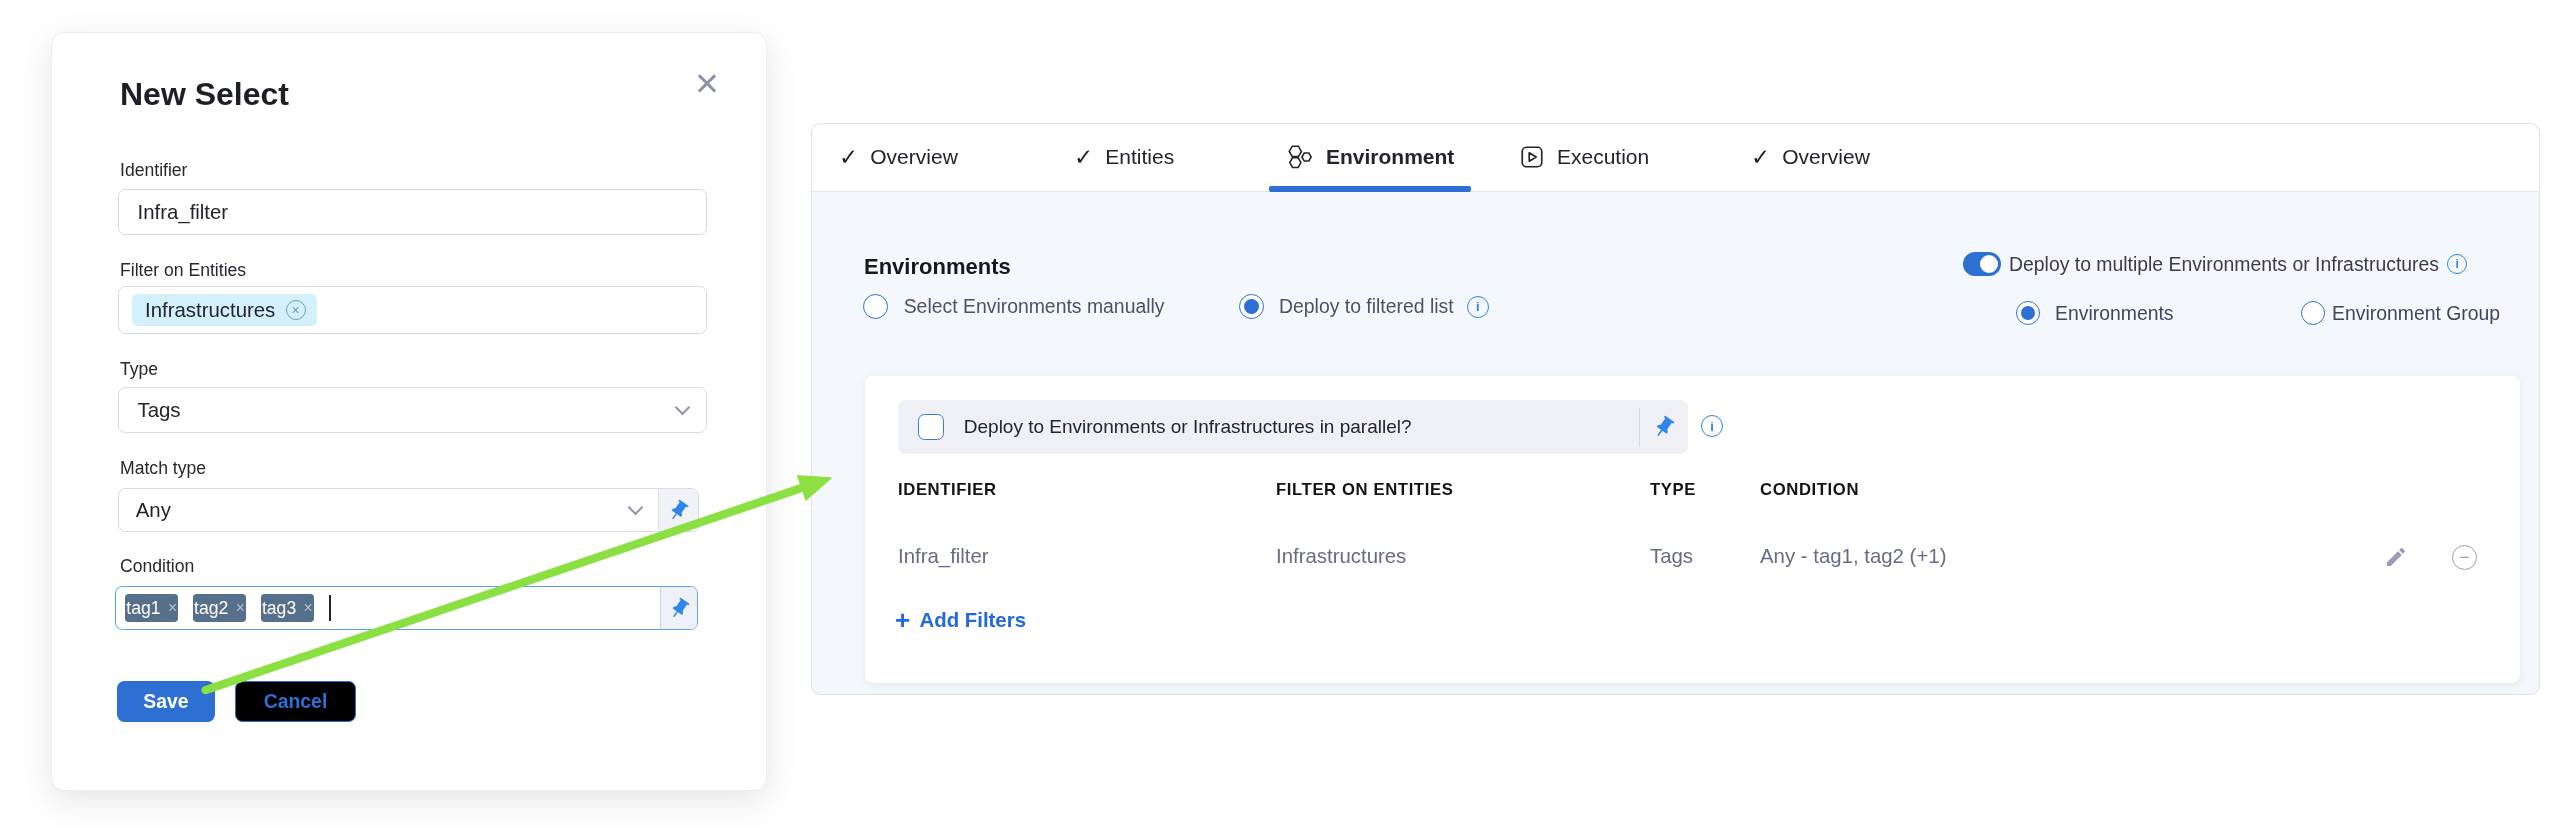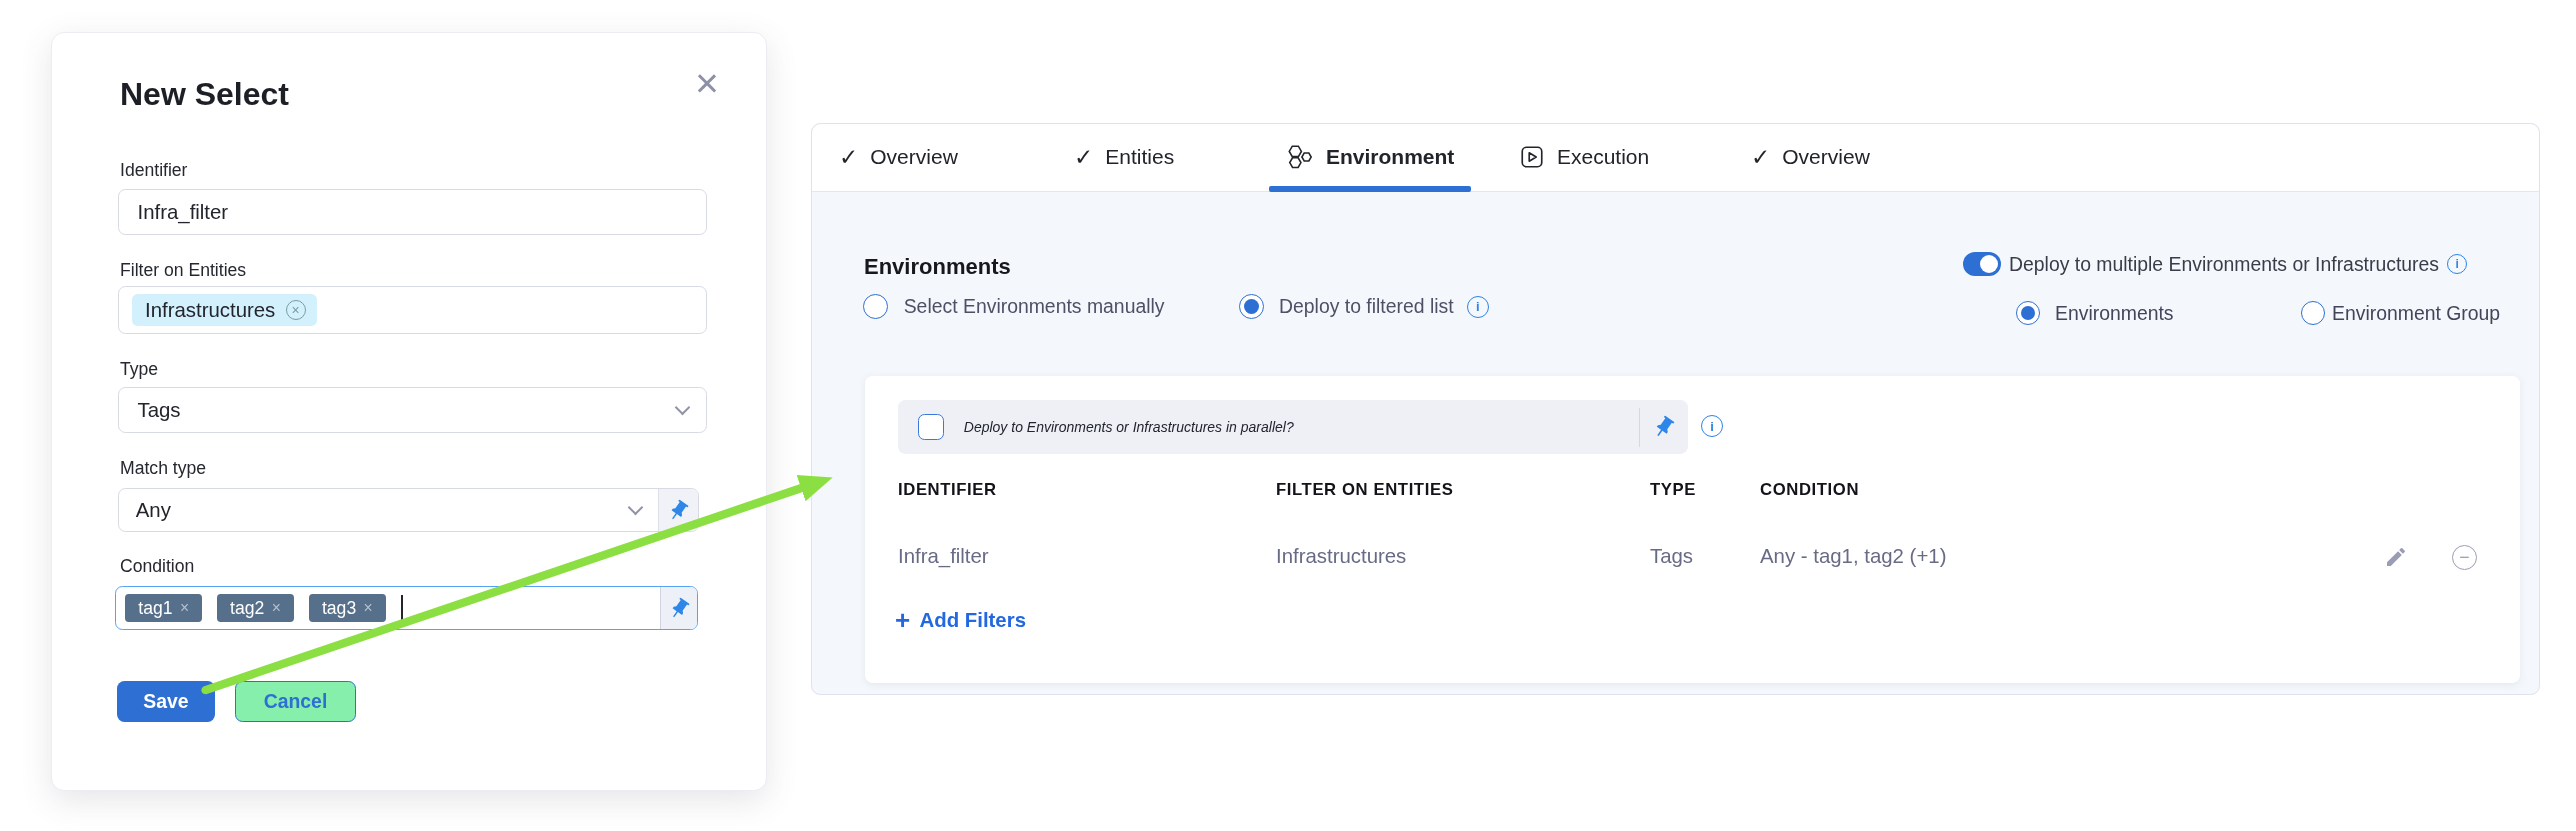--- a/index.html
+++ b/index.html
@@ -33,29 +33,29 @@
     margin-left:10.2px; flex:none; }
   .ctl { position:absolute; left:66px; width:581px; height:44px; border:0.9px solid #d8dae3;
     border-radius:7.4px; background:#fff; display:flex; overflow:hidden; }
   .ctl-main { flex:1; display:flex; align-items:center; padding:0 16.7px; }
   .pinbox { width:40px; flex:none; background:#f1f2f8; border-left:0.9px solid #dcdee8;
     display:flex; align-items:center; justify-content:center; }
   .cond { position:absolute; left:63px; top:553px; width:583px; height:44px;
     border:1.9px solid #55a3f5; border-radius:7.4px; background:#fff; display:flex; align-items:center; overflow:hidden; }
   .cond-chips { flex:1; display:flex; align-items:center; gap:15px; padding-left:9.3px; }
   .tag { display:flex; align-items:center; height:28px; background:#566f8a; border-radius:3.7px;
-    padding:0 13px; color:#fff; font-size:17.6px; }
+    padding:0 1px; color:#fff; font-size:17.6px; }
   .tag-x { color:#b6c0cc; font-size:15.7px; margin-left:7.4px; }
   .caret { width:1.9px; height:26px; background:#23252c; flex:none; }
   .pinbox2 { width:37px; align-self:stretch; flex:none; background:#eef0f7; border-left:0.9px solid #cfd3de;
     display:flex; align-items:center; justify-content:center; }
   .btn-save { position:absolute; left:65px; top:648px; width:98px; height:41px; background:#2e6fd3;
     border:none; border-radius:7.4px; color:#fff; font-size:19.4px; font-weight:700;
     font-family:"Liberation Sans",sans-serif; cursor:pointer; }
-  .btn-cancel { position:absolute; left:183px; top:648px; width:121px; height:41px; background:#86efac;
+  .btn-cancel { position:absolute; left:183px; top:648px; width:121px; height:41px; background:#000000;
     border:1.9px solid #2e6fd3; border-radius:7.4px; color:#2e6fd3; font-size:19.4px; font-weight:700;
     font-family:"Liberation Sans",sans-serif; cursor:pointer; }
 
   
   .panel { position:absolute; left:811px; top:123px; width:1729px; height:572px;
     border:0.9px solid #dfe1ec; border-radius:9.3px; background:#f4f7fb; overflow:hidden; }
   .tabbar { position:absolute; left:0; top:0; width:100%; height:68px; background:#fff;
     border-bottom:1.9px solid #e4e6ef; border-radius:9.3px 9.3px 0 0; }
   .tab { position:absolute; top:0; height:66px; display:flex; align-items:center; gap:12px;
     font-size:21px; color:#22242c; cursor:pointer; }
@@ -78,21 +78,21 @@
     border-radius:50%; background:#fff; }
   .info { width:22px; height:22px; border:1.9px solid #2e84e8; border-radius:50%; color:#2e84e8;
     font-size:13px; font-weight:700; display:flex; align-items:center; justify-content:center; flex:none; }
   .info.sm { width:20.4px; height:20.4px; font-size:12px; }
 
   .card { position:absolute; left:53px; top:252px; width:1655px; height:307px; background:#fff;
     border-radius:7.4px; box-shadow:0 1.9px 7.4px rgba(96,97,112,.10); }
   .prow { position:absolute; left:33px; top:24px; width:790px; height:54px; background:#eef0f6;
     border-radius:7.4px; display:flex; align-items:center; padding-left:20.4px; }
   .checkbox { width:26px; height:26px; border:1.9px solid #3b77dd; border-radius:6.5px; background:#fff; flex:none; }
-  .plabel { font-size:14px; color:#23252e; margin-left:19.4px;font-style:italic; }
+  .plabel { font-size:19px; color:#23252e; margin-left:19.4px; }
   .pdivider { width:0.9px; height:39px; background:#d5d8e2; margin-left:auto; }
   .pinplain { width:48px; display:flex; align-items:center; justify-content:center; flex:none; }
   .th { position:absolute; top:104px; font-size:16.7px; font-weight:700; color:#131419; letter-spacing:0.6px; }
   .td { position:absolute; top:169px; font-size:20.4px; color:#686b86; }
   .rowicon { position:absolute; top:169px; cursor:pointer; }
   .minus-circle { position:absolute; top:169px; width:25px; height:25px; border:1.9px solid #9a9db5;
     border-radius:50%; color:#9a9db5; font-size:17.6px; display:flex; align-items:center;
     justify-content:center; cursor:pointer; }
   .addf { position:absolute; left:30px; top:231px; display:flex; align-items:center; gap:9.3px; cursor:pointer; }
   .plus { font-size:26px; font-weight:700; color:#2368e0; line-height:1; }

